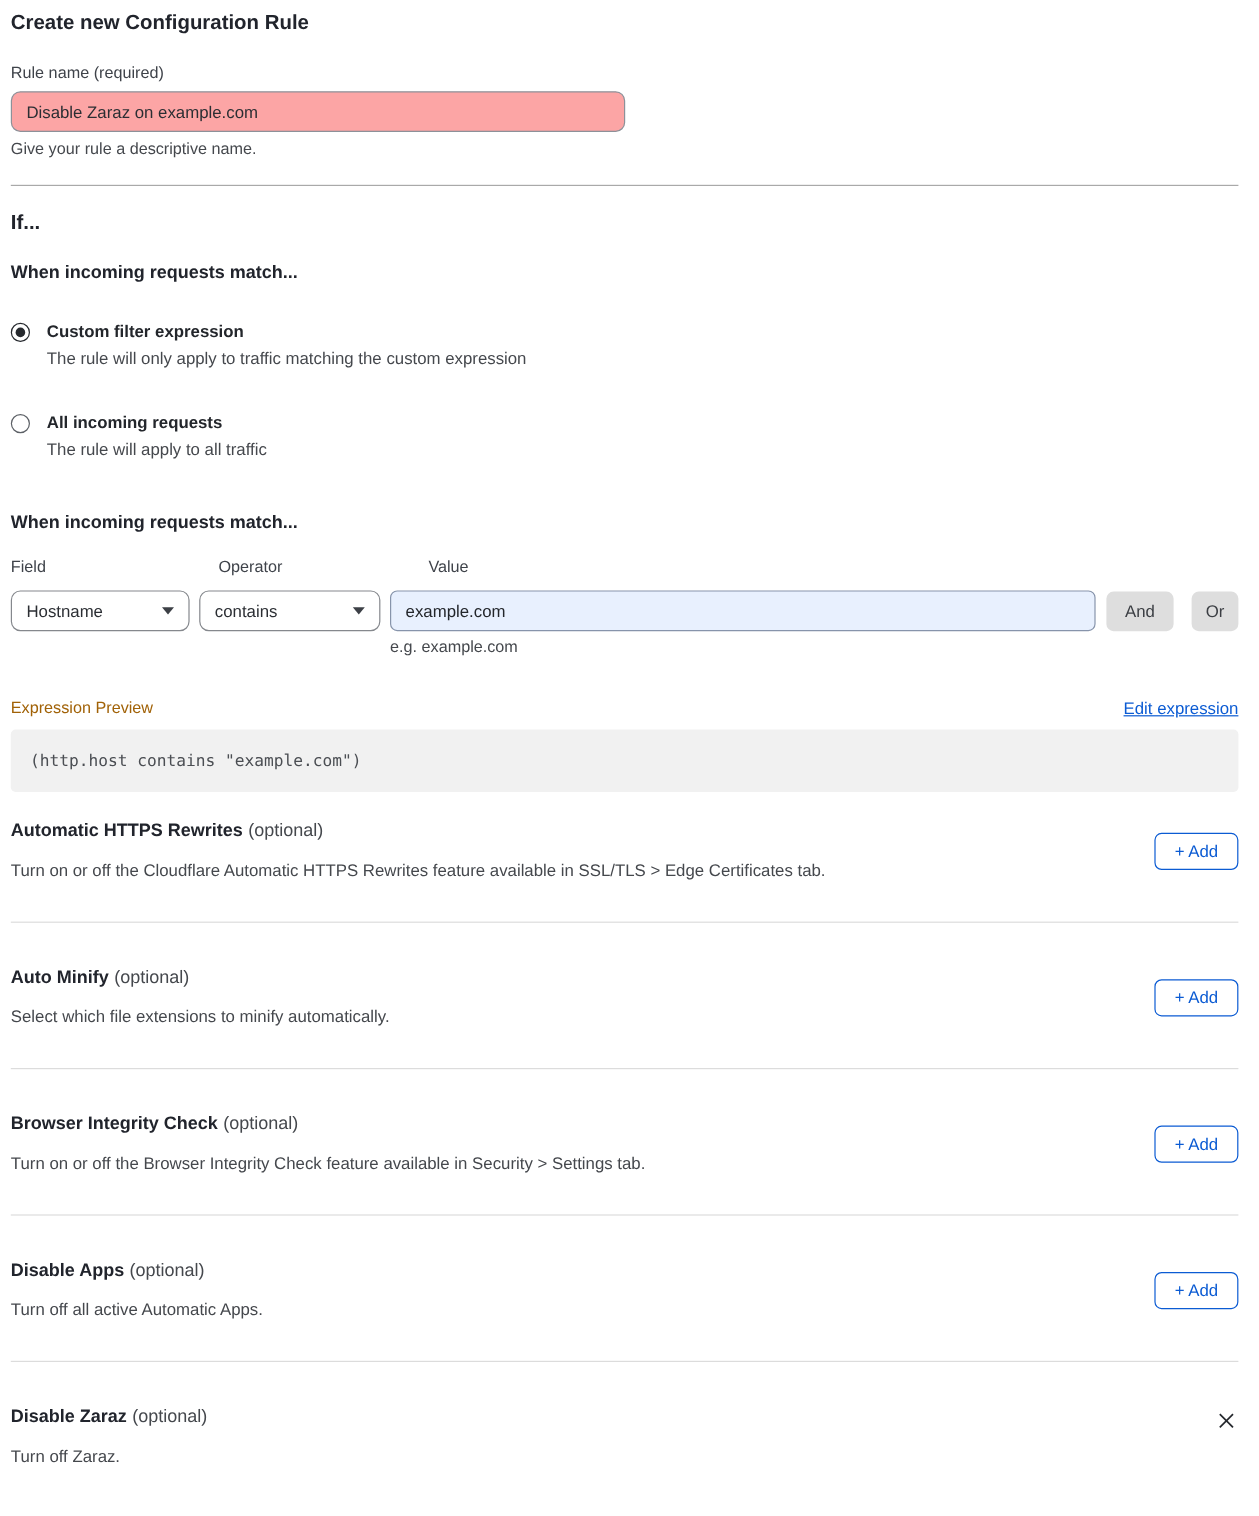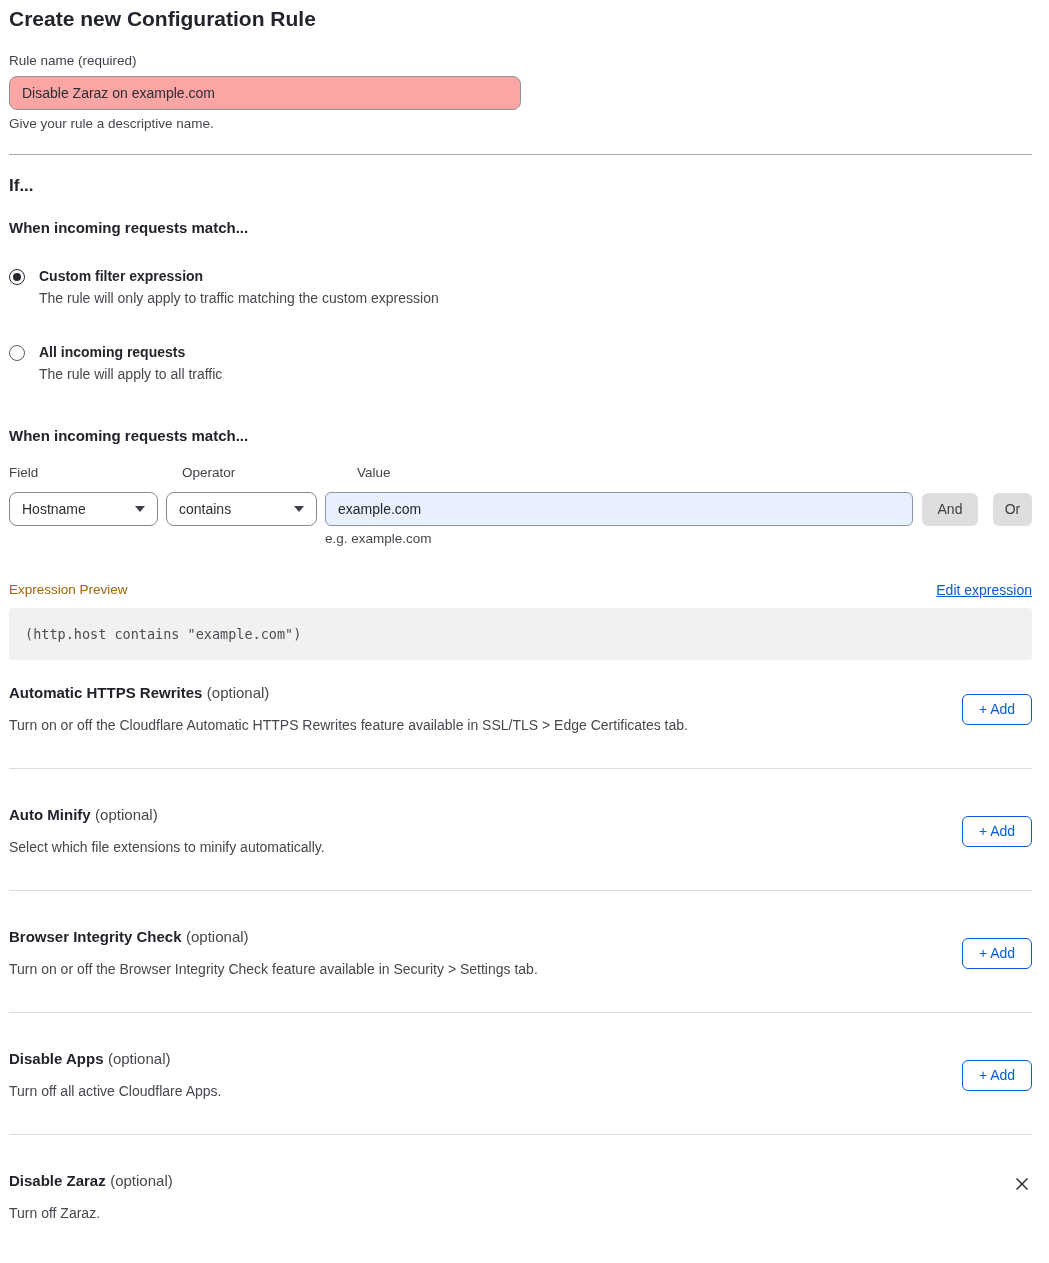--- a/index.html
+++ b/index.html
@@ -6,21 +6,21 @@
   html, body { margin: 0; padding: 0; background: #ffffff; }
   body {
     font-family: "Liberation Sans", sans-serif;
     color: #45484d;
     width: 1049px;
   }
   .container { padding: 8px 17px 30px 9px; }
 
   
   .page-title {
-    font-size: 21px; font-weight: 700; color: #21242c;
+    font-size: 17px; font-weight: 700; color: #21242c;
     margin: 0; line-height: 22px;
   }
   .h-if {
     font-size: 17px; font-weight: 700; color: #21242c;
     margin: 20px 0 0 0; line-height: 22px;
   }
   .h-sub {
     font-size: 15px; font-weight: 700; color: #21242c;
     margin: 0; line-height: 18px;
   }
@@ -217,21 +217,21 @@
     <button class="btn-add">+ Add</button>
   </div>
   <hr class="divider light">
 
   <div class="setting setting-after-divider">
     <div class="setting-main">
       <div>
         <span class="setting-name">Disable Apps</span>
         <span class="setting-optional">(optional)</span>
       </div>
-      <div class="setting-desc">Turn off all active Cloudflare Apps.</div>
+      <div class="setting-desc">Turn off all active Automatic Apps.</div>
     </div>
     <button class="btn-add">+ Add</button>
   </div>
   <hr class="divider light">
 
   <div class="setting setting-after-divider">
     <div class="setting-main">
       <div>
         <span class="setting-name">Disable Zaraz</span>
         <span class="setting-optional">(optional)</span>

